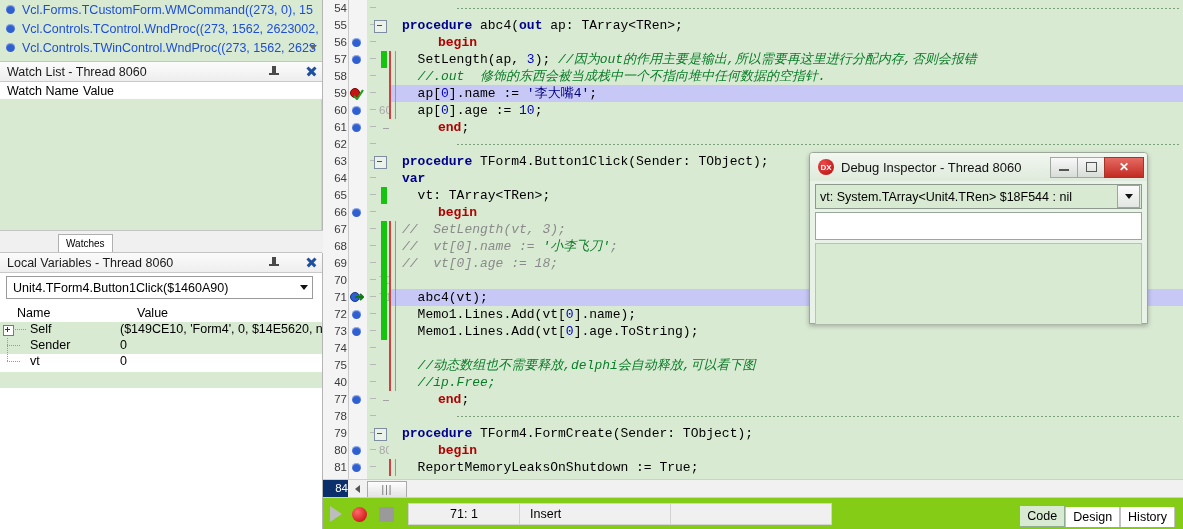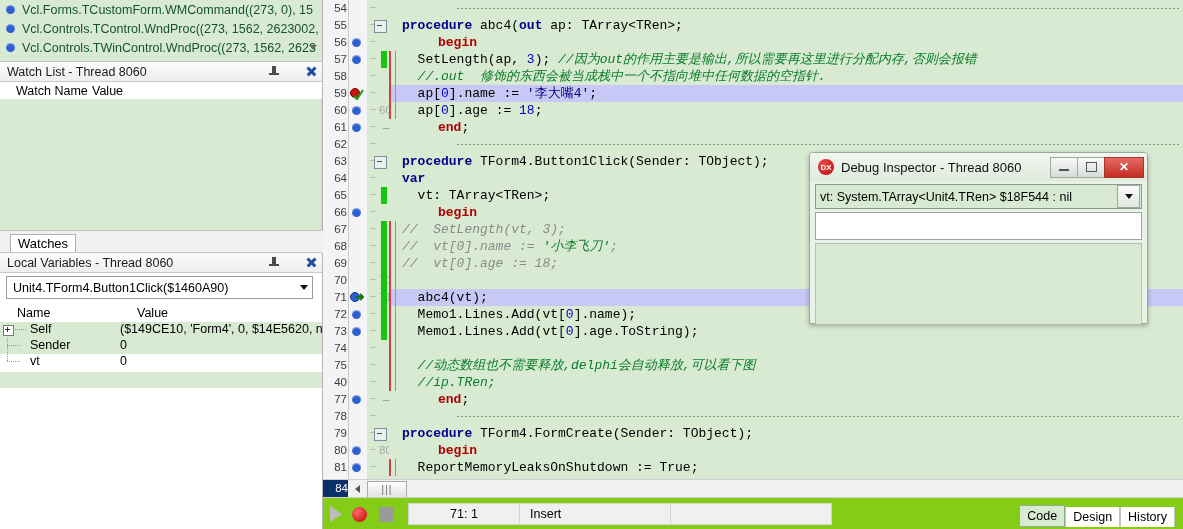--- a/index.html
+++ b/index.html
@@ -7,47 +7,47 @@
   .app{position:relative;width:1183px;height:529px;background:#fff;}
 
   
   .left-dock{position:absolute;left:0;top:0;width:322px;height:529px;background:#f3f3f3;border-right:1px solid #b5b5b5;}
 
   
   .callstack{position:absolute;left:0;top:0;width:322px;height:61px;background:#d9ead3;overflow:hidden;}
   .cs-row{display:flex;align-items:center;height:19px;padding-left:6px;}
   .cs-dot{width:9px;height:9px;border-radius:50%;background:#2f5fd0;margin-right:7px;flex:0 0 auto;
           box-shadow:inset 0 1px 1px rgba(255,255,255,.5);}
-  .cs-txt{white-space:nowrap;font-size:12.5px;color:#14532d;}
+  .cs-txt{white-space:nowrap;font-size:12.5px;color:#1d4ed8;}
   .cs-scrolldown{position:absolute;right:2px;top:38px;width:14px;height:18px;color:#5b5b5b;font-size:9px;
                  display:flex;align-items:center;justify-content:center;}
   .cs-scrolldown:after{content:"";border-left:4px solid transparent;border-right:4px solid transparent;border-top:5px solid #666;}
 
   
   .pnl-head{height:19px;background:linear-gradient(#fbfbfb,#eeeeee);border-top:1px solid #c4c4c4;border-bottom:1px solid #c9c9c9;
             display:flex;align-items:center;padding:0 4px 0 7px;font-size:12.5px;color:#1a1a1a;gap:20px;}
   .pnl-head .ttl{flex:1;white-space:nowrap;}
   .pin-ico{width:12px;height:14px;position:relative;margin-right:5px;}
   .pin-ico:before{content:"";position:absolute;left:4px;top:1px;width:4px;height:7px;background:#4a4a4a;}
   .pin-ico:after{content:"";position:absolute;left:1px;top:8px;width:10px;height:2px;background:#4a4a4a;}
   .close-ico{width:13px;height:13px;position:relative;}
   .close-ico:before,.close-ico:after{content:"";position:absolute;left:1px;top:5px;width:11px;height:2.6px;background:#1f4fa0;}
   .close-ico:before{transform:rotate(45deg);}
   .close-ico:after{transform:rotate(-45deg);}
 
   .col-head{height:18px;background:#ffffff;border-bottom:1px solid #c9c9c9;display:flex;align-items:center;font-size:12.5px;}
-  .col-head .c1{width:76px;padding-left:16px;}
+  .col-head .c1{width:76px;padding-left:7px;}
   .col-head .c2{padding-left:0;}
 
   .watchlist{position:absolute;left:0;top:61px;width:322px;height:169px;background:#fff;}
   .wl-body{position:absolute;left:0;top:38px;right:0;bottom:0;background:#d9ead3;border-right:1px solid #cfcfcf;}
 
   .tabstrip{position:absolute;left:0;top:230px;width:322px;height:22px;background:#f0f0f0;border-top:1px solid #c4c4c4;
             display:flex;align-items:flex-end;padding-left:10px;}
-  .tab{height:18px;line-height:18px;padding:0 7px;background:#fff;border:1px solid #b0b0b0;border-bottom:none;font-size:13px;}
+  .tab{height:18px;line-height:18px;padding:0 7px;background:#fff;border:1px solid #b0b0b0;border-bottom:none;font-size:10px;margin-left:48px;}
 
   .locals{position:absolute;left:0;top:252px;width:322px;height:277px;background:#fff;}
   .lv-combo{position:absolute;left:6px;top:24px;width:305px;height:21px;background:#fff;border:1px solid #9a9a9a;
             display:flex;align-items:center;}
   .lv-combo .val{flex:1;padding-left:6px;font-size:12.5px;white-space:nowrap;overflow:hidden;}
   .lv-combo .arrow{width:17px;height:19px;display:flex;align-items:center;justify-content:center;}
   .lv-combo .arrow:after{content:"";border-left:4px solid transparent;border-right:4px solid transparent;border-top:5px solid #111;}
   .lv-cols{position:absolute;left:0;top:52px;width:322px;height:18px;background:#fff;border-bottom:1px solid #cfcfcf;
            display:flex;align-items:center;font-size:12.5px;}
   .lv-cols .c1{width:120px;padding-left:5px;margin-left:12px;}
@@ -305,21 +305,21 @@
         <div class="ln">
           <span class="g-bk"></span>
           <span class="gutter-num">60</span>
           <span class="g-sep"></span>
           <span class="bp-dot"></span>
           <span class="line-mark"></span>
           <span class="g2-num">60</span>
           <span class="body">
             <span class="redbar"></span>
             <span class="redbar2"></span>
-            <span class="txt">  ap[<span class="num">0</span>].age := <span class="num">18</span>;</span>
+            <span class="txt">  ap[<span class="num">0</span>].age := <span class="num">10</span>;</span>
           </span>
         </div>
         <div class="ln">
           <span class="g-bk"></span>
           <span class="gutter-num">61</span>
           <span class="g-sep"></span>
           <span class="bp-dot"></span>
           <span class="line-mark"></span>
           <span class="endbrace"></span>
           <span class="body">
@@ -489,21 +489,21 @@
           </span>
         </div>
         <div class="ln">
           <span class="g-bk"></span>
           <span class="gutter-num">40</span>
           <span class="g-sep"></span>
           <span class="line-mark"></span>
           <span class="body">
             <span class="redbar"></span>
             <span class="redbar2"></span>
-            <span class="txt"><span class="cmt">  //ip.TRen;</span></span>
+            <span class="txt"><span class="cmt">  //ip.Free;</span></span>
           </span>
         </div>
         <div class="ln">
           <span class="g-bk"></span>
           <span class="gutter-num">77</span>
           <span class="g-sep"></span>
           <span class="bp-dot"></span>
           <span class="line-mark"></span>
           <span class="endbrace"></span>
           <span class="body">

